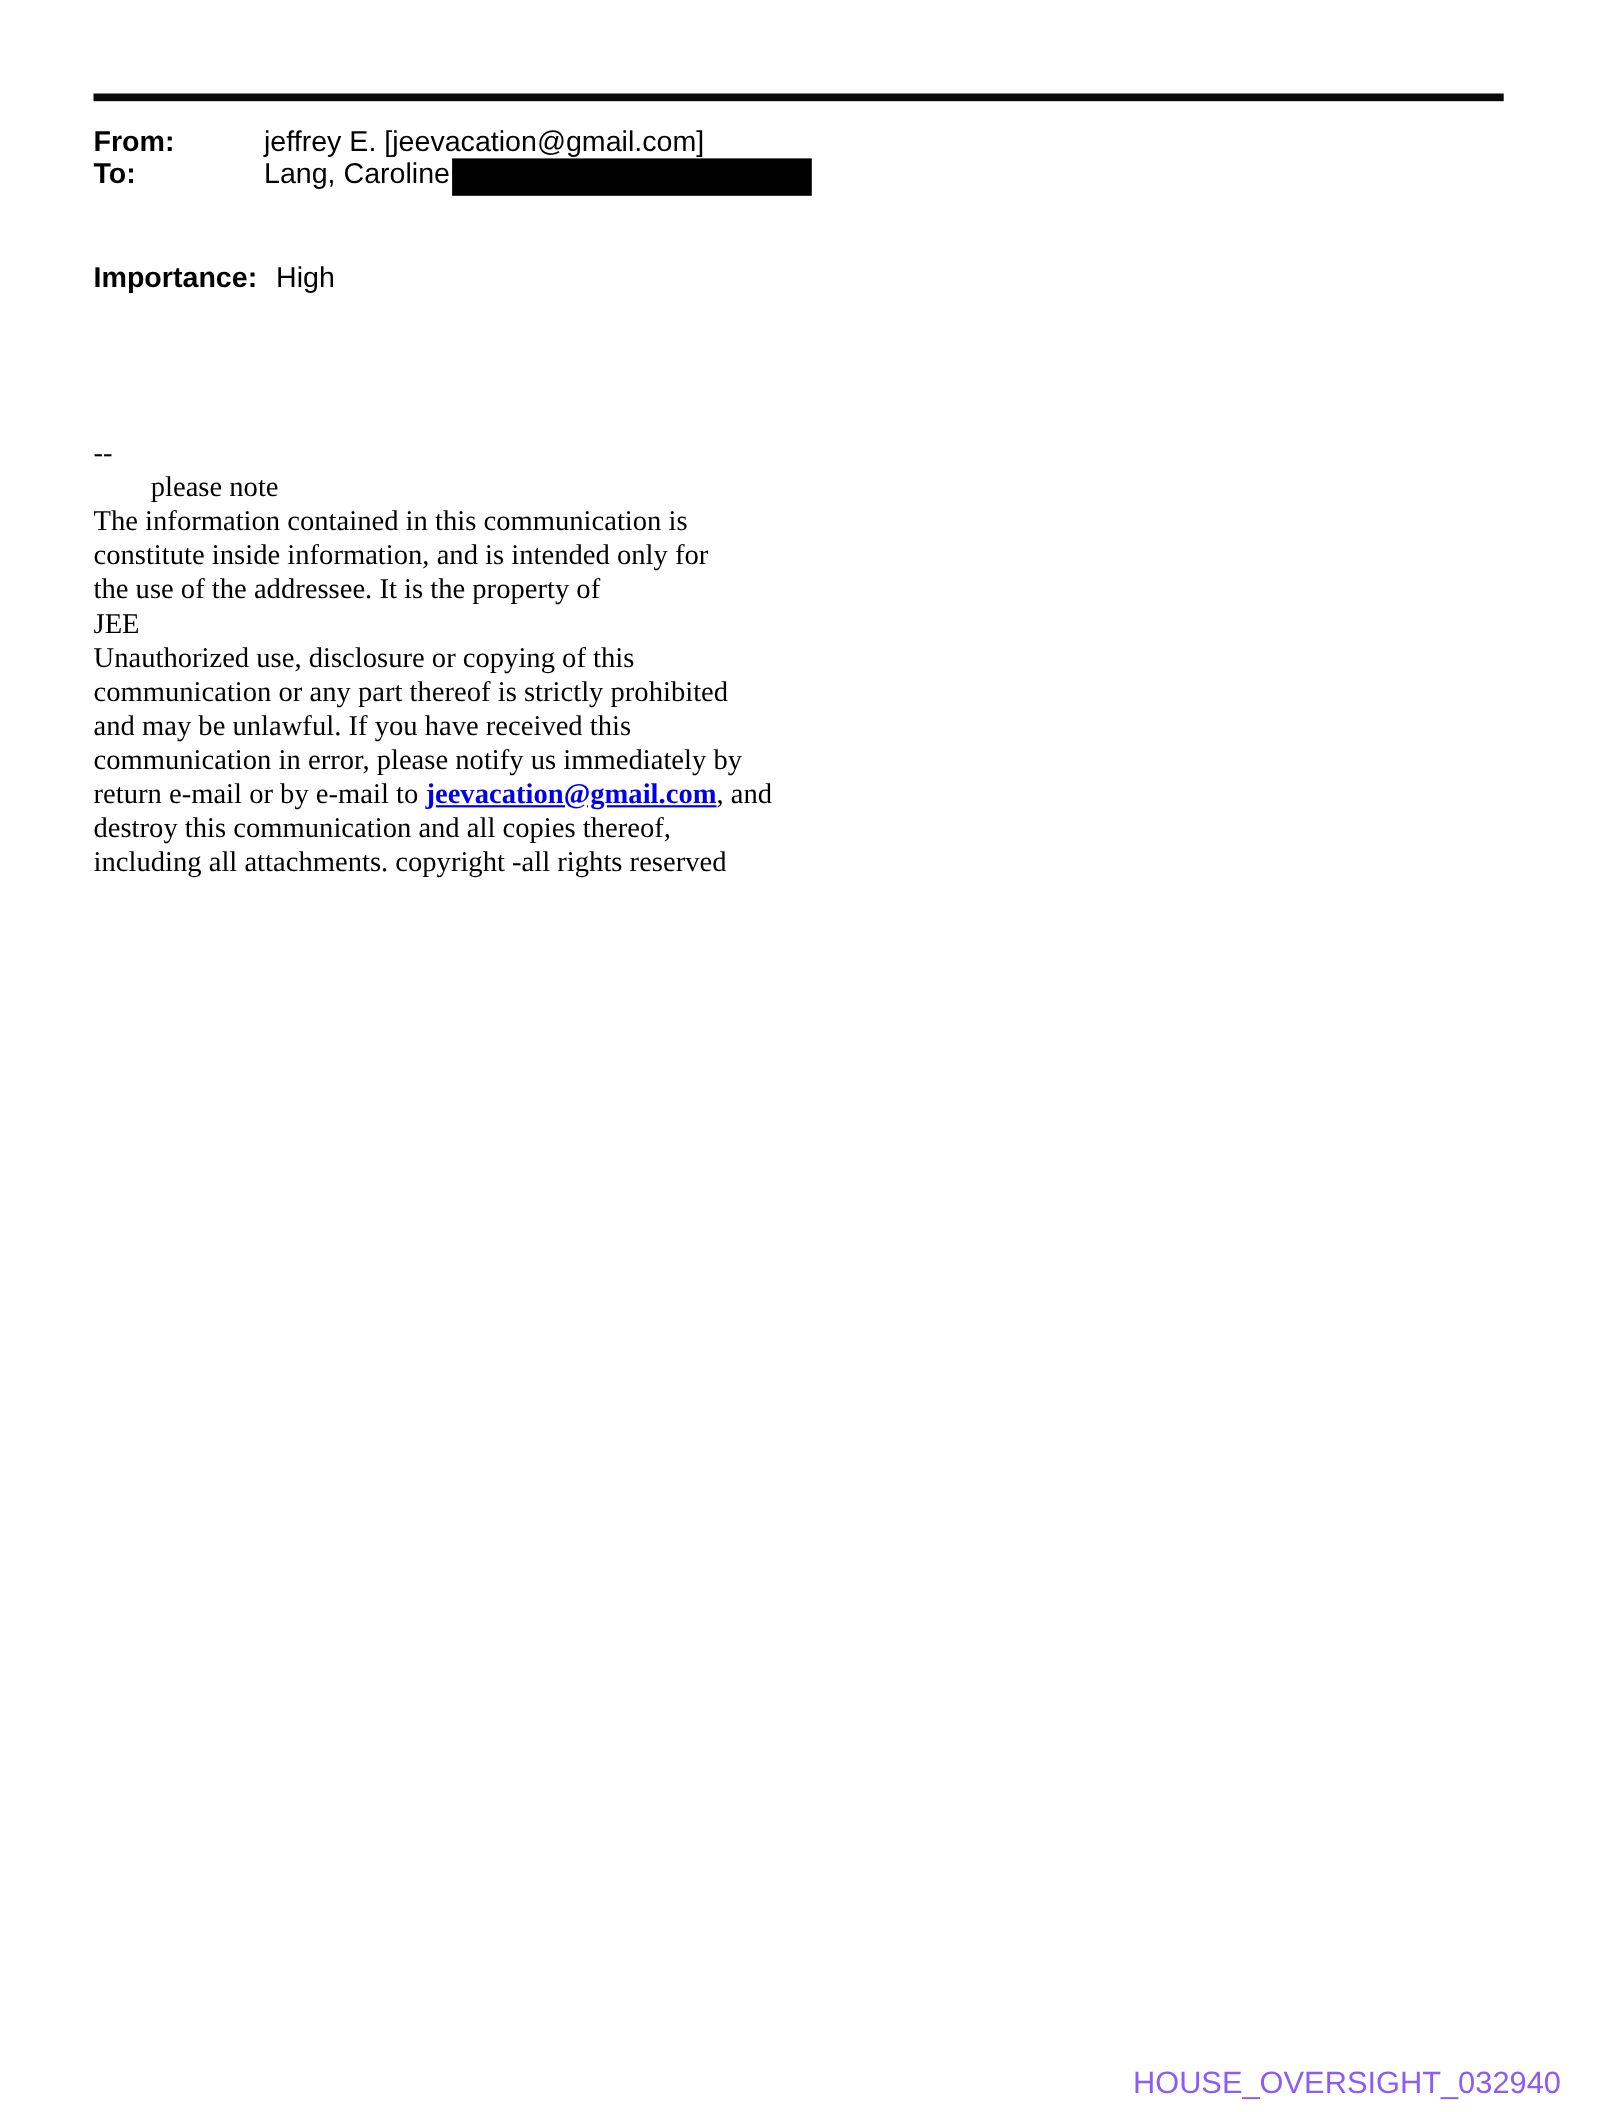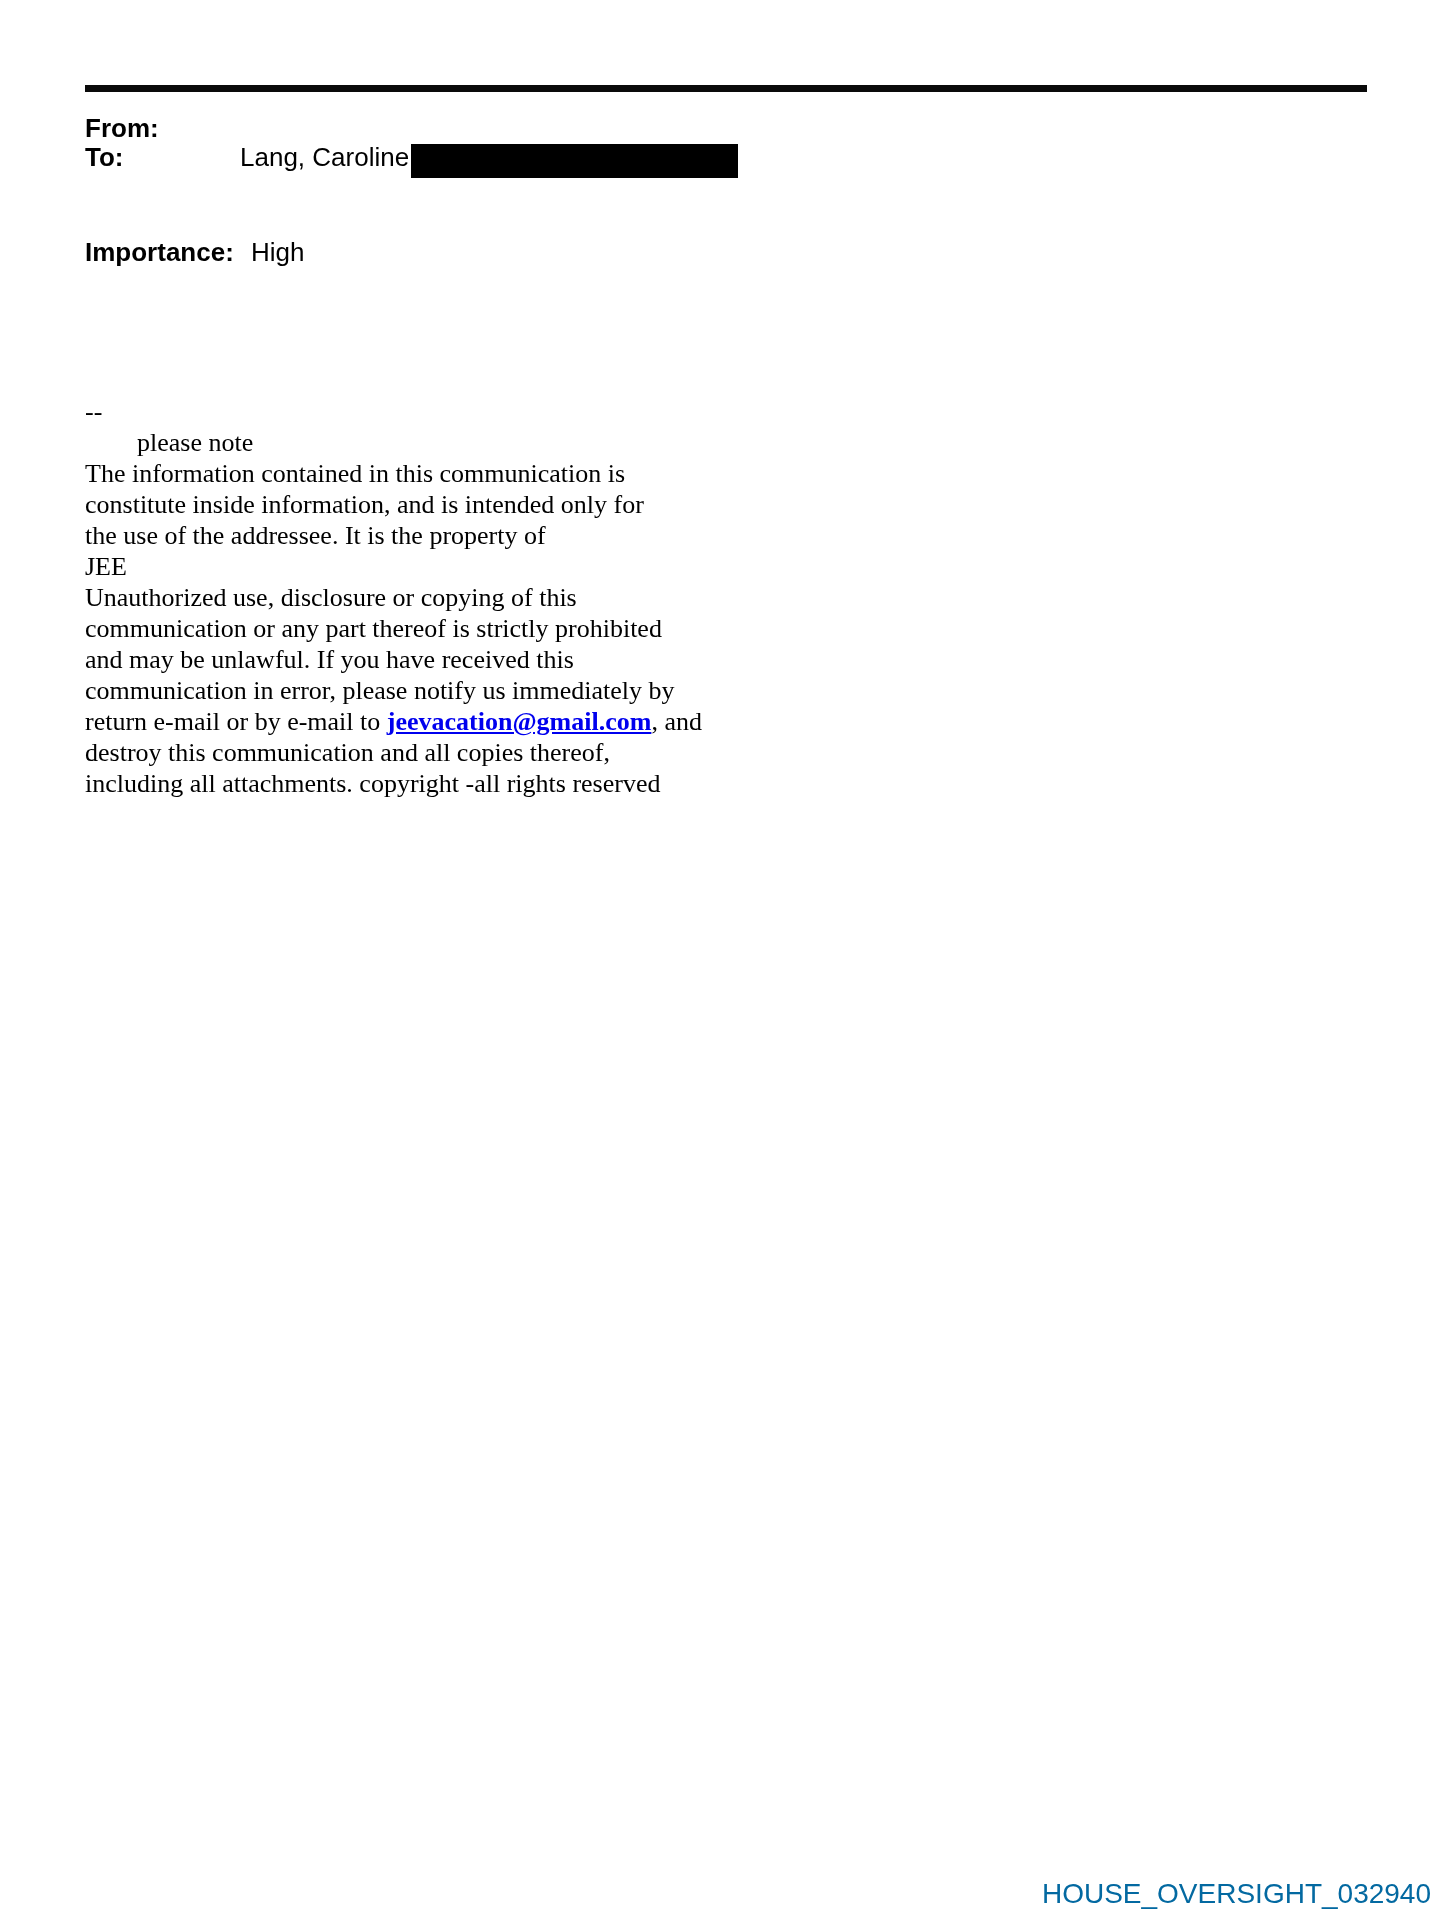--- a/index.html
+++ b/index.html
@@ -90,39 +90,40 @@
   .preserve {
     white-space: pre-wrap;
   }
   .email-link {
     color: #0000EE;
     text-decoration: underline;
     font-weight: bold;
   }
   .footer-bates {
     position: absolute;
-    right: 22px;
+    right: 34px;
     top: 1878px;
     font-family: "Liberation Sans", sans-serif;
     font-size: 28px;
     line-height: 32px;
-    color: #0369a1;
+    color: #8b5cf6;
     margin-left: 23px;
   }
 </style>
 </head>
 <body>
 
 <div class="page">
 
   <div class="top-rule"></div>
 
   <div class="headers">
     <div class="hrow">
       <span class="hlabel">From:</span>
+      <span class="hvalue">jeffrey E. [jeevacation@gmail.com]</span>
     </div>
     <div class="hrow">
       <span class="hlabel">To:</span>
       <span class="hvalue">Lang, Caroline</span>
         <span class="redaction"></span>
     </div>
   </div>
 
   <div class="importance-row hrow">
     <span class="hlabel">Importance:</span>

